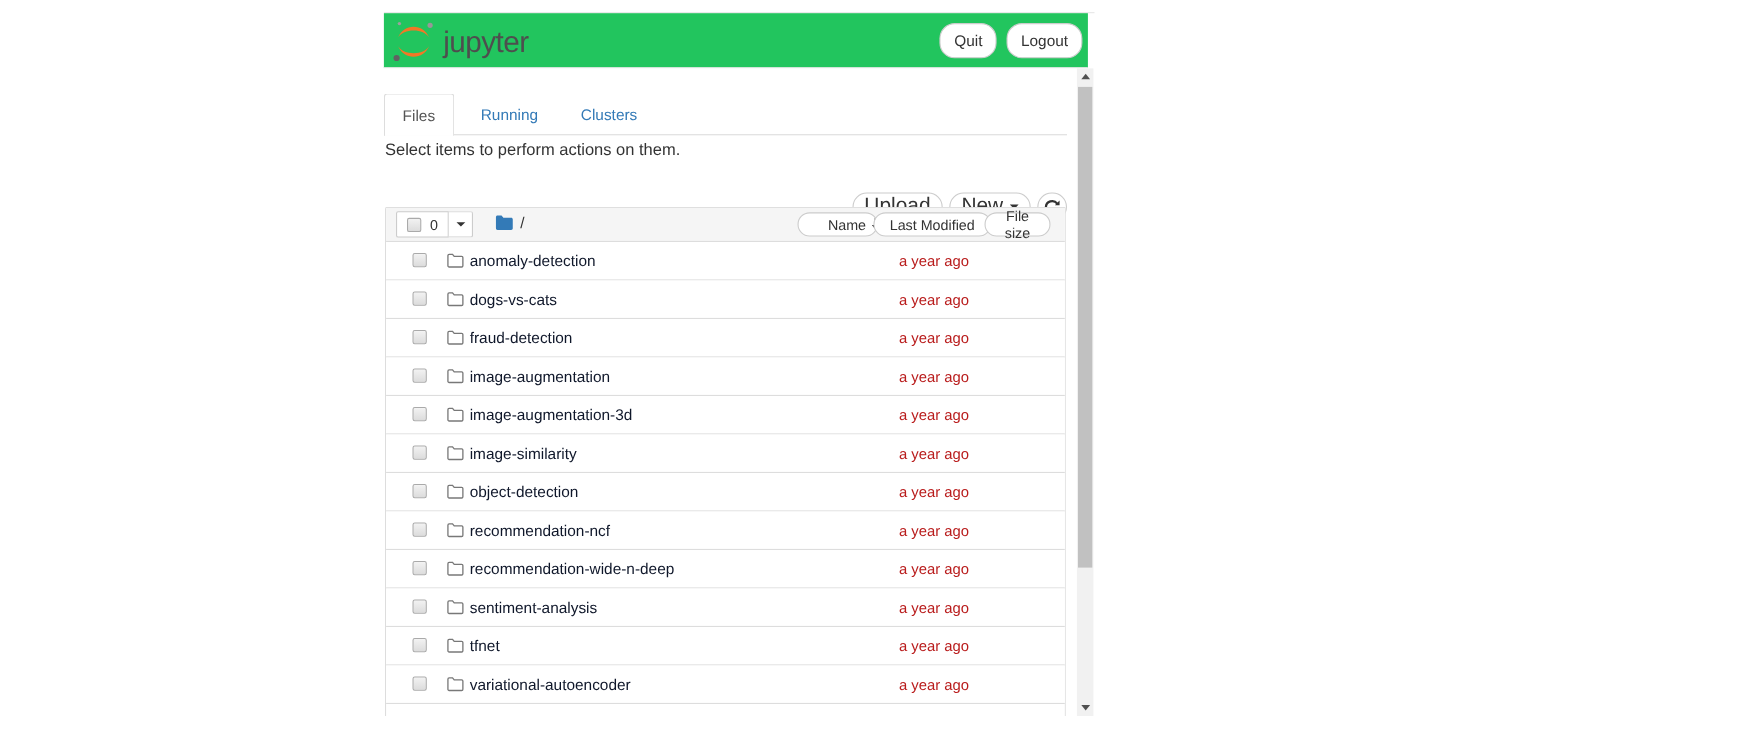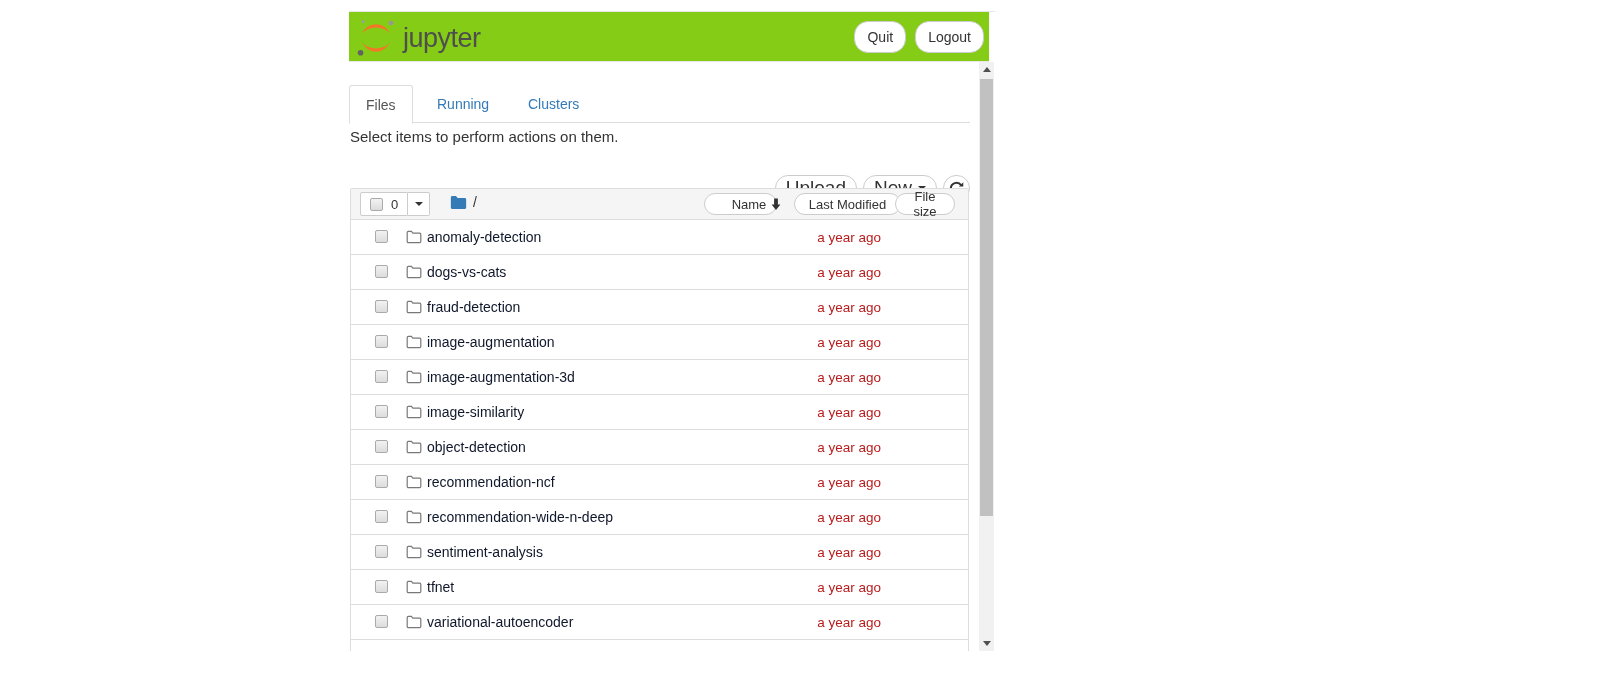--- a/index.html
+++ b/index.html
@@ -1,21 +1,21 @@
 <!DOCTYPE html>
 <html><head>
 <meta charset="utf-8">
 <style>
   html,body{margin:0;padding:0;background:#fff;}
   body{width:1600px;height:679px;position:relative;overflow:hidden;
        font-family:"Liberation Sans",sans-serif;color:#333;-webkit-font-smoothing:antialiased;}
   .app{position:absolute;left:349px;top:11px;width:646px;height:639px;border-top:1px solid #e7e7e7;}
 
   
-  .hdr{position:absolute;top:0;left:0;width:640px;height:49px;border-bottom:1px solid #e7e7e7;background:#84cc16;}
+  .hdr{position:absolute;top:0;left:0;width:640px;height:49px;border-bottom:1px solid #e7e7e7;background:#22c55e;}
   .logo{position:absolute;left:7px;top:6px;display:flex;align-items:center;gap:7px;cursor:pointer;}
   .logo-text{font-size:27px;color:#4e4e4e;letter-spacing:-0.5px;font-weight:400;}
   .hdr-btns{position:absolute;right:5px;top:9px;display:flex;gap:9px;}
   .btn{display:inline-flex;align-items:center;justify-content:center;background:#fff;
        border:1px solid #ccc;border-radius:14px;color:#333;font-family:inherit;cursor:pointer;box-sizing:border-box;}
   .btn-hdr{height:32px;padding:0 12px;font-size:14px;}
 
   
   .scroll{position:absolute;top:50px;left:0;width:646px;height:589px;overflow:hidden;background:#fff;}
 
@@ -40,21 +40,21 @@
         border:1px solid #ddd;border-bottom:none;border-radius:2px 2px 0 0;box-sizing:border-box;background:#fff;}
   .list-hd{position:relative;height:30px;background:#f5f5f5;border-bottom:1px solid #ddd;}
   .grp{position:absolute;left:9px;top:3px;display:flex;}
   .btn-cb{height:24px;padding:0 9px;font-size:13px;gap:8px;border-radius:2px 0 0 2px;}
   .btn-caret{height:24px;width:22px;border-left:none;border-radius:0 2px 2px 0;}
   .checkbox{width:13px;height:13px;border:1px solid #aaa;border-radius:2px;
             background:linear-gradient(#f2f2f2,#dcdcdc);box-sizing:border-box;cursor:pointer;}
   .crumb{position:absolute;left:99px;top:5px;display:flex;align-items:center;gap:6px;
          font-size:14px;color:#337ab7;cursor:pointer;text-decoration:none;}
   .col-btn{position:absolute;top:4px;height:22px;font-size:13px;gap:5px;}
-  .col-name{left:353px;width:73px;padding-left:38px;}
+  .col-name{left:374px;width:73px;padding-left:38px;}
   .col-mod{left:443px;width:107px;}
   .col-size{left:544px;width:60px;}
 
   
   .row{position:relative;height:34px;border-bottom:1px solid #ddd;background:#fff;}
   .row .checkbox{position:absolute;left:24px;top:10px;}
   .row-icon{position:absolute;left:55px;top:10px;line-height:0;}
   .row-name{position:absolute;left:76px;top:9px;font-size:14px;color:#0f172a;text-decoration:none;cursor:pointer;}
   .row-mod{position:absolute;right:87px;top:10px;font-size:13.5px;color:#b91c1c;}
 

